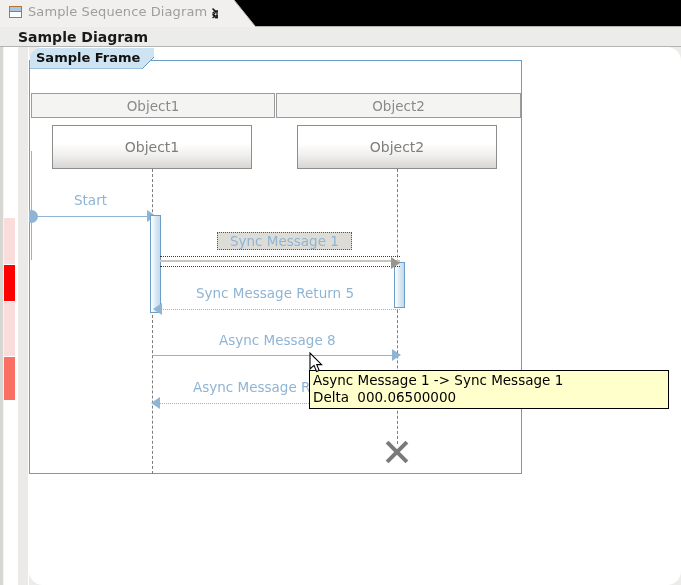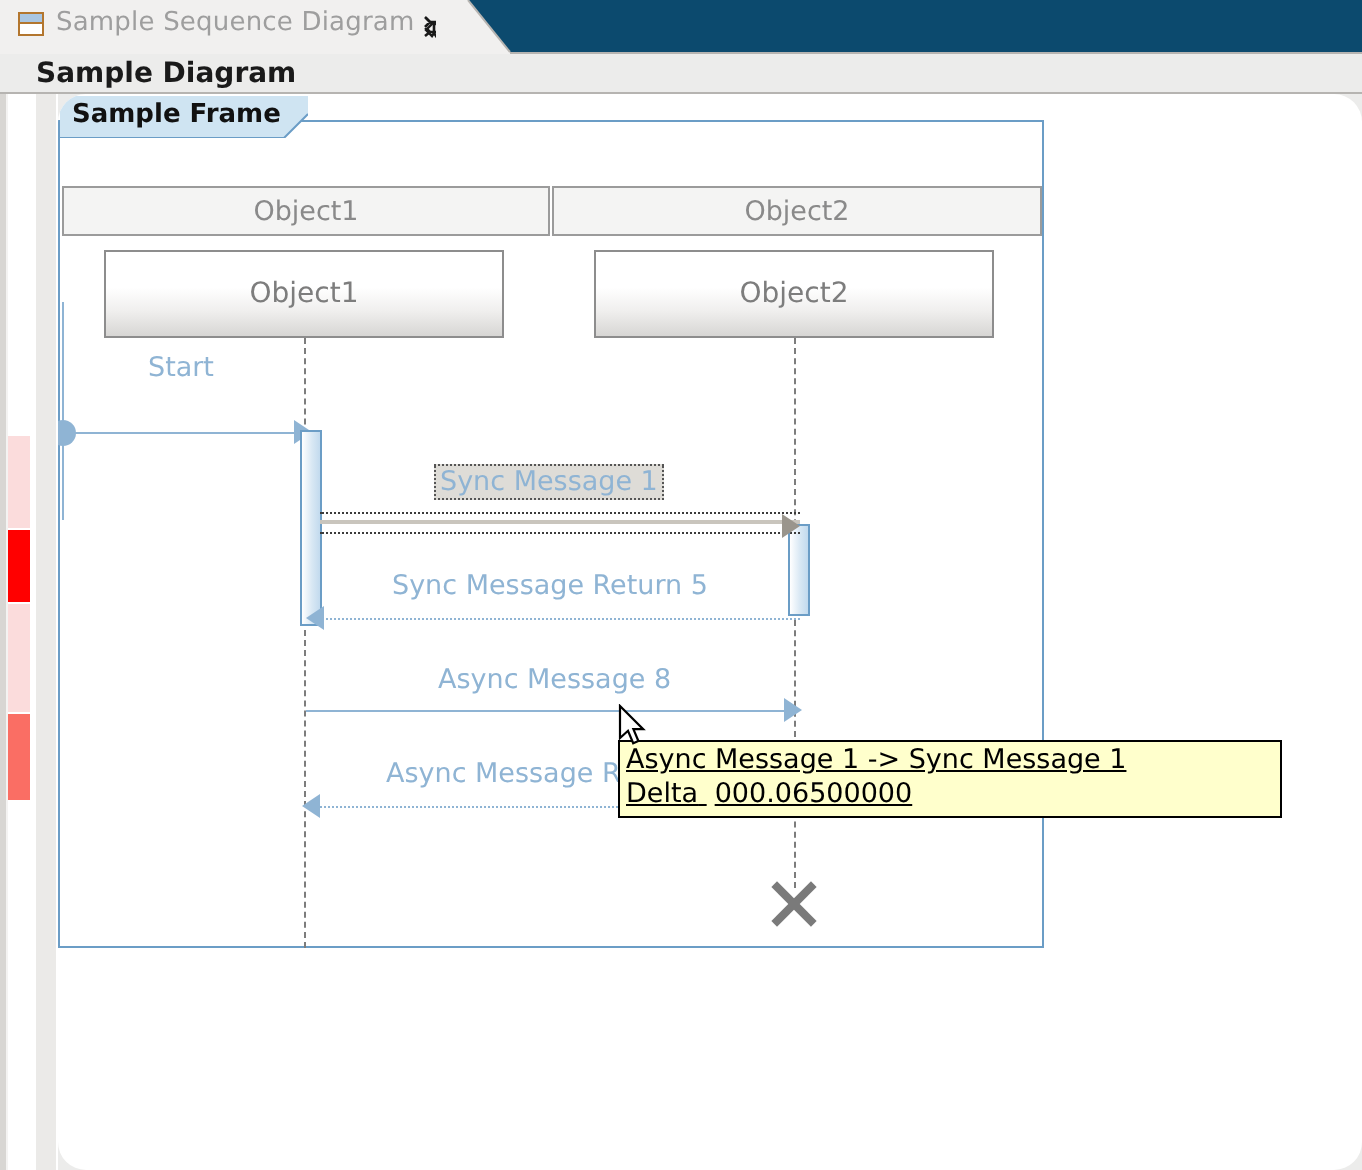--- a/index.html
+++ b/index.html
@@ -7,21 +7,21 @@
   body{
     width:681px;height:585px;overflow:hidden;
     background:#ffffff;
     font-family:"DejaVu Sans","Liberation Sans",sans-serif;
     font-size:13px;
     -webkit-font-smoothing:antialiased;
   }
   #root{position:relative;width:681px;height:585px;background:#ececeb;}
 
   
-  .tabbar{position:absolute;left:0;top:0;width:681px;height:27px;background:#0c4a6e;}
+  .tabbar{position:absolute;left:0;top:0;width:681px;height:27px;background:#000000;}
   .tab{
     position:absolute;left:0;top:0;height:27px;width:232px;
     background:#f1f0ef;
     display:flex;align-items:center;
   }
   .tab-slant{
     position:absolute;left:218px;top:0;width:38px;height:27px;
     overflow:hidden;
   }
   .tab-slant svg{display:block;}
@@ -109,21 +109,21 @@
   
   .msg-line{position:absolute;height:0;border-top:1px solid #8fb4d4;}
   .msg-line.dotted{border-top:1px dotted #8fb4d4;}
   .msg-line.sel{border-top:2px solid #c9c5bd;}
   .msg-sel-dot{position:absolute;height:0;border-top:1px dotted #3b3b3b;}
   .msg-label{
     position:absolute;font-size:13.5px;color:#8fb4d4;white-space:nowrap;
   }
   .msg-label.selected{
     color:#8fb4d4;background:#dedcd7;
-    border:1px dotted #555555;padding:0 2px;
+    border:1px dotted #555555;padding:0 12px;
   }
   .arrow-r{position:absolute;width:0;height:0;
     border-top:6px solid transparent;border-bottom:6px solid transparent;
     border-left:9px solid #8fb4d4;}
   .arrow-l{position:absolute;width:0;height:0;
     border-top:6px solid transparent;border-bottom:6px solid transparent;
     border-right:9px solid #8fb4d4;}
   .arrow-r.gray{border-left-color:#9a958c;}
   .found-dot{
     position:absolute;width:13px;height:13px;border-radius:50%;
@@ -224,21 +224,21 @@
       <span>Object2</span>
     </div>
 
     <div class="lifeline" style="left:123px;top:122px;height:305px;"></div>
     <div class="lifeline" style="left:368px;top:122px;height:275px;"></div>
 
     <div class="found-vert" style="left:2px;top:104px;height:109px;"></div>
     <div class="found-dot" style="left:-4px;top:163px;"></div>
     <div class="found-line" style="left:2px;top:169px;width:124px;"></div>
     <div class="arrow-r" style="left:118px;top:163px;"></div>
-    <div class="msg-label" style="left:45px;top:129px;">Start</div>
+    <div class="msg-label" style="left:45px;top:145px;">Start</div>
 
     <div class="activation" style="left:121px;top:168px;width:11px;height:98px;"></div>
     <div class="activation" style="left:365px;top:215px;width:11px;height:46px;"></div>
 
     <div class="msg-sel-dot" style="left:131px;top:209px;width:240px;"></div>
     <div class="msg-line sel" style="left:131px;top:213px;width:240px;"></div>
     <div class="msg-sel-dot" style="left:131px;top:219px;width:240px;"></div>
     <div class="arrow-r gray" style="left:362px;top:210px;"></div>
     <div class="msg-label selected" style="left:188px;top:185px;">Sync Message 1</div>
 
@@ -254,21 +254,21 @@
     <div class="arrow-l" style="left:122px;top:350px;"></div>
     <div class="msg-label" style="left:164px;top:332px;">Async Message Return 1</div>
 
     <div class="destroy" style="left:354px;top:391px;">
       <span class="a"></span>
         <span class="b"></span>
     </div>
 
   </div>
 
-  <div class="tooltip" style="left:309px;top:370px;width:332px;text-decoration:underline;">
+  <div class="tooltip" style="left:309px;top:370px;width:360px;">
     <div>Async Message 1 -&gt; Sync Message 1</div>
     <div>
       <span>Delta</span>
       <span style="margin-left: 4px;">000.06500000</span>
     </div>
   </div>
 
   <div class="cursor" style="left:309px;top:352px;">
     <svg width="16" height="24" viewBox="0 0 16 24">
       <path d="M1,1 L1,17 L5,13.4 L7.6,19.6 L10.2,18.5 L7.7,12.6 L12.6,12.6 Z" fill="#ffffff" stroke="#000000" stroke-width="1.1" stroke-linejoin="miter"></path>

